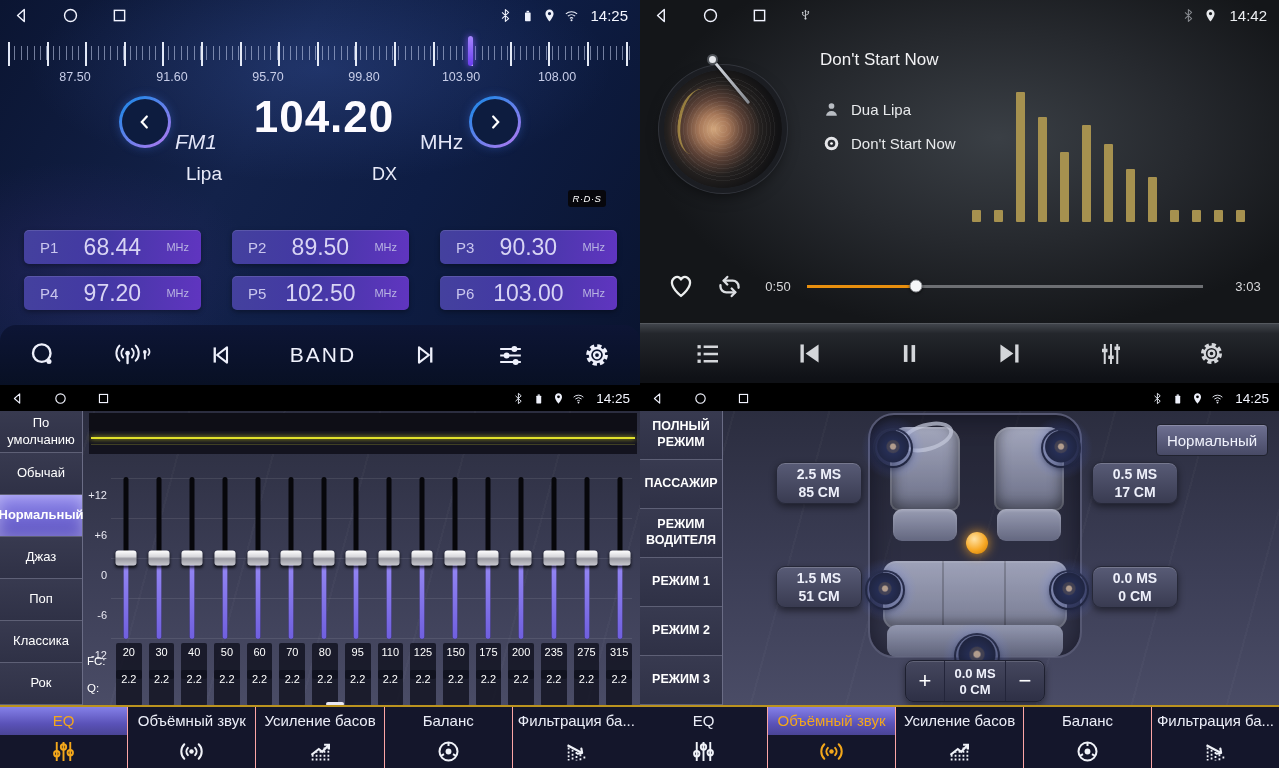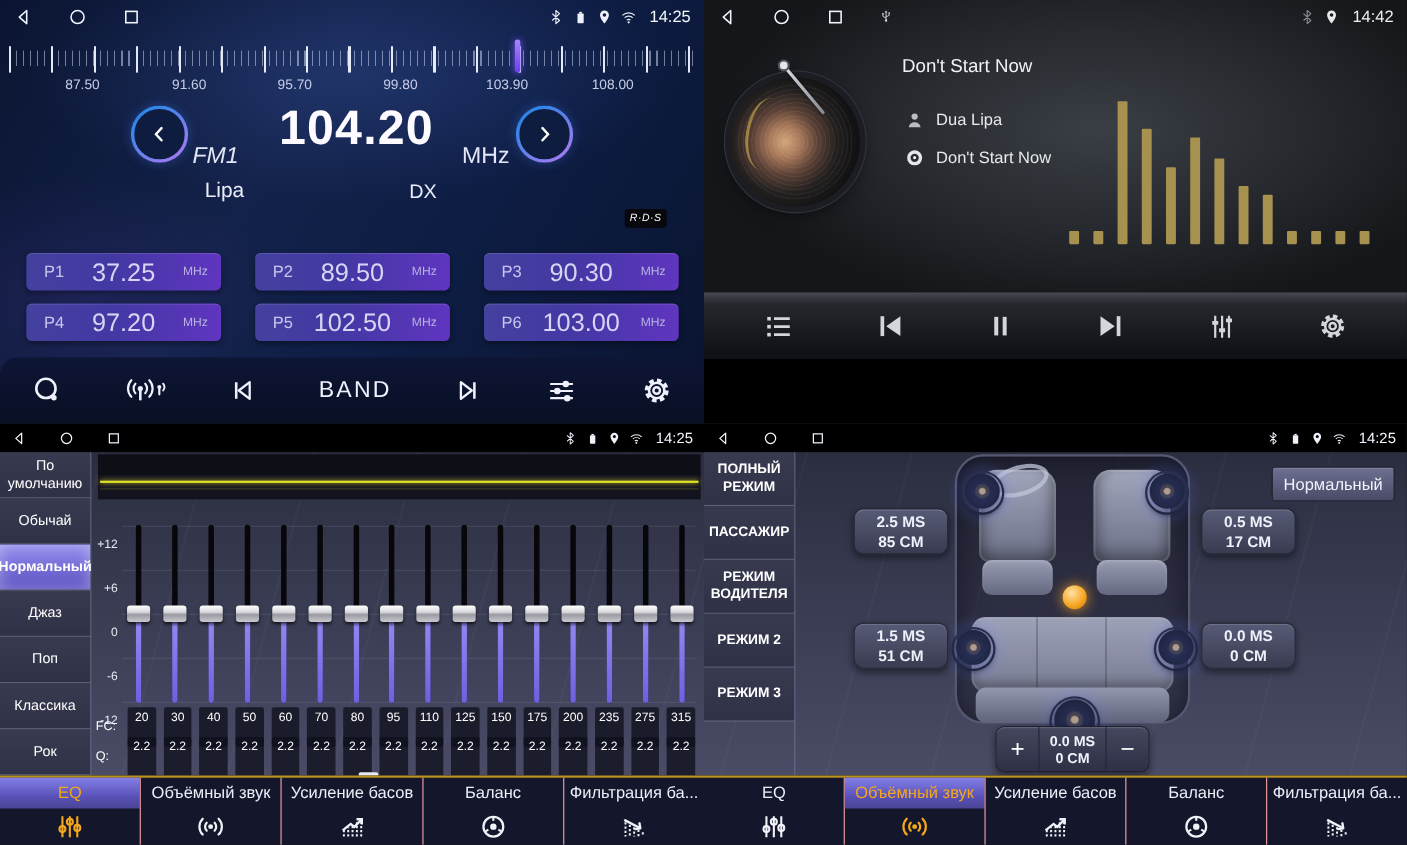--- a/index.html
+++ b/index.html
@@ -52,21 +52,21 @@
     box-shadow:inset 0 1px 0 rgba(255,255,255,.12), 0 2px 5px rgba(0,0,0,.35); }
   .preset .pid { font-size:15px; color:#c9c6ee; }
   .preset .pfreq { flex:1; text-align:center; font-size:23px; color:#d8d4f4; }
   .preset .punit { font-size:11px; color:#b9b4e2; }
   .toolbar-a { position:absolute; left:0; right:0; bottom:0; height:60px; border-radius:16px 16px 0 0;
     background:linear-gradient(180deg,#0d1535,#081024); display:flex; align-items:center; justify-content:space-between; padding:0 28px; }
   .toolbar-a .tbi { color:#eef0fb; cursor:pointer; }
   .band-btn { font-size:21px; letter-spacing:2px; color:#f0f2fd; cursor:pointer; }
 
   
-  #panel-player { left:640px; top:0; width:639px; height:326px;
+  #panel-player { left:640px; top:0; width:639px; height:383px;
     background: radial-gradient(ellipse 62% 58% at 56% 36%, #3a3f45 0%, #26292e 48%, #141619 88%); }
   .album { position:absolute; left:24px; top:70px; width:118px; height:118px; border-radius:50%;
     background: radial-gradient(circle at 42% 50%, #d2a67c 0%, #a8795a 16%, #5c4136 33%, #23201f 52%, #121214 72%);
     box-shadow:0 0 0 5px #1b1d22, 0 0 0 6px #32353c, 0 6px 16px rgba(0,0,0,.65); }
   .album::before { content:''; position:absolute; inset:6px; border-radius:50%;
     background:repeating-radial-gradient(circle, transparent 0 3px, rgba(255,255,255,.05) 3px 4px); }
   .album::after { content:''; position:absolute; left:12%; top:16%; width:30%; height:56%;
     border-left:3px solid rgba(222,190,80,.55); border-radius:50%; transform:rotate(10deg); }
   .tonearm { position:absolute; left:73px; top:62px; width:3px; height:54px; transform-origin:top center; transform:rotate(-40deg);
     background:linear-gradient(180deg,#d5d9e0,#84888f); border-radius:2px; box-shadow:0 0 3px rgba(0,0,0,.6); }
@@ -250,21 +250,21 @@
         <path d="M10 6 L15.5 12 L10 18" fill="none" stroke="currentColor" stroke-width="2.4" stroke-linecap="round"></path>
       </svg>
   </button>
   <span class="t-pty">Lipa</span>
   <span class="t-dx">DX</span>
   <div class="rds-badge">R·D·S</div>
 
   <div class="presets">
     <button class="preset">
         <span class="pid">P1</span>
-        <span class="pfreq">37.25</span>
+        <span class="pfreq">68.44</span>
         <span class="punit">MHz</span>
       </button>
     <button class="preset">
         <span class="pid">P2</span>
         <span class="pfreq">89.50</span>
         <span class="punit">MHz</span>
       </button>
     <button class="preset">
         <span class="pid">P3</span>
         <span class="pfreq">90.30</span>
@@ -783,20 +783,21 @@
       <span class="sbtime">14:25</span>
     </div>
   </div>
 
   <div class="audio-body-bg"></div>
 
   <aside class="side-list">
     <div class="side-item">ПОЛНЫЙ РЕЖИМ</div>
     <div class="side-item">ПАССАЖИР</div>
     <div class="side-item">РЕЖИМ ВОДИТЕЛЯ</div>
+    <div class="side-item">РЕЖИМ 1</div>
     <div class="side-item">РЕЖИМ 2</div>
     <div class="side-item">РЕЖИМ 3</div>
   </aside>
 
   <div class="field-main">
     <button class="preset-pill">Нормальный</button>
 
     <div class="car-box">
       <div class="seat" style="left:20px; top:12px;">
           <div class="back"></div>

